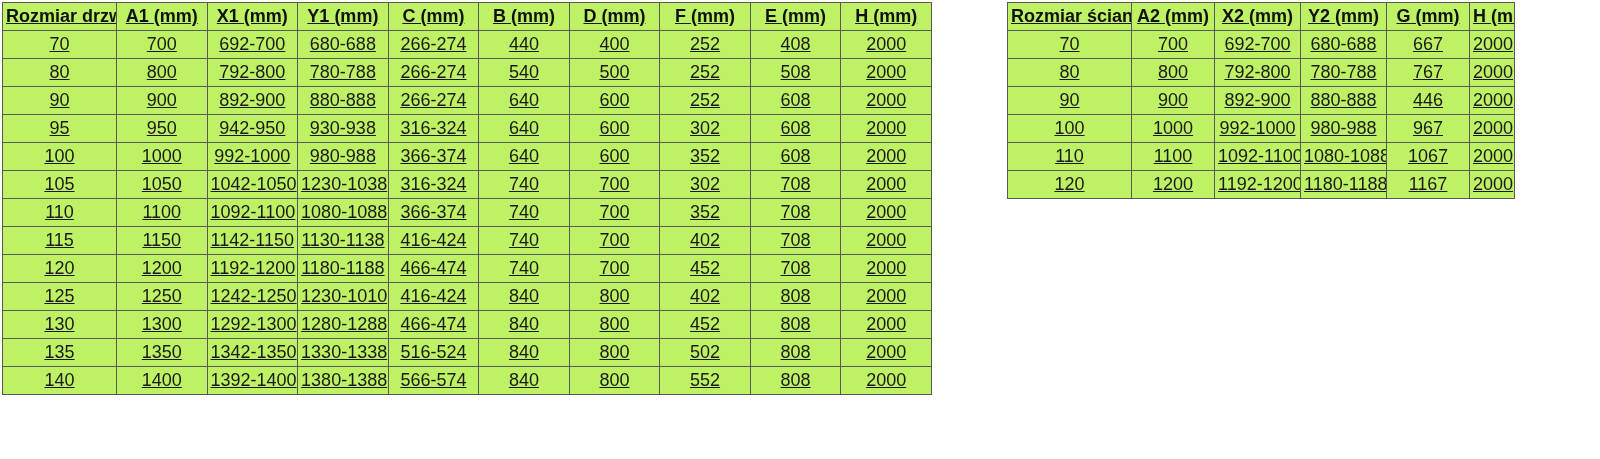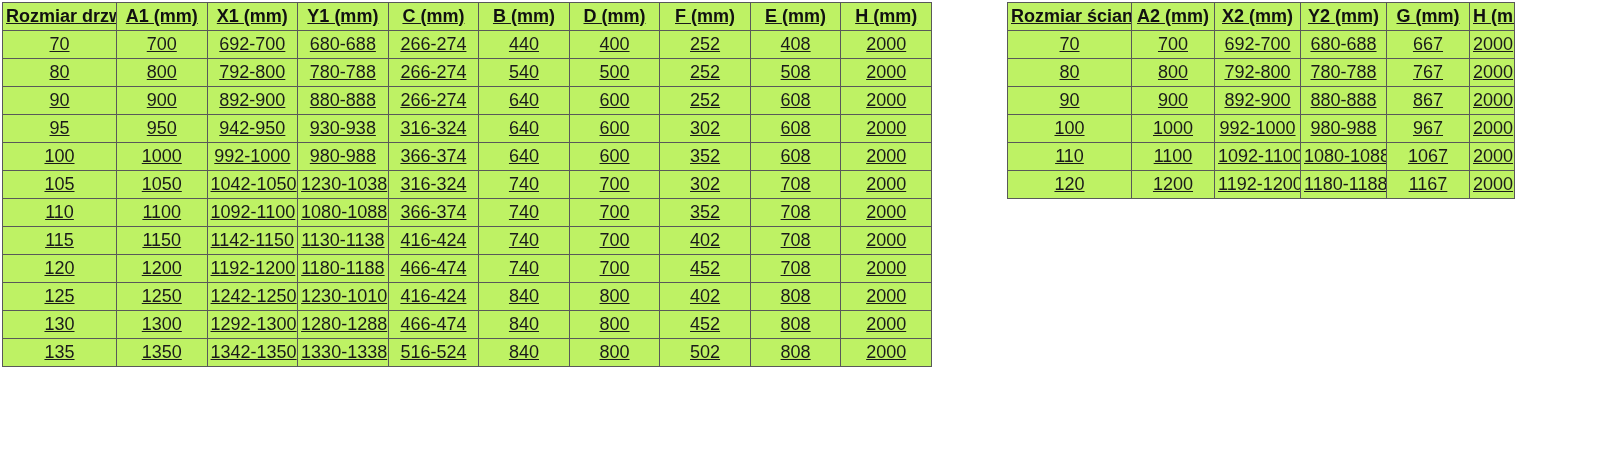--- a/index.html
+++ b/index.html
@@ -216,20 +216,32 @@
         </tr>
         <tr>
           <td>135</td>
           <td>1350</td>
           <td>1342-1350</td>
           <td>1330-1338</td>
           <td>516-524</td>
           <td>840</td>
           <td>800</td>
           <td>502</td>
+          <td>808</td>
+          <td>2000</td>
+        </tr>
+        <tr>
+          <td>140</td>
+          <td>1400</td>
+          <td>1392-1400</td>
+          <td>1380-1388</td>
+          <td>566-574</td>
+          <td>840</td>
+          <td>800</td>
+          <td>552</td>
           <td>808</td>
           <td>2000</td>
         </tr>
       </tbody>
   </table>
 
   <table class="dim-table" id="wall-table">
     <colgroup>
       <col style="width:124px">
       <col style="width:83px">
@@ -263,21 +275,21 @@
           <td>792-800</td>
           <td>780-788</td>
           <td>767</td>
           <td>2000</td>
         </tr>
         <tr>
           <td>90</td>
           <td>900</td>
           <td>892-900</td>
           <td>880-888</td>
-          <td>867</td>
+          <td>446</td>
           <td>2000</td>
         </tr>
         <tr>
           <td>100</td>
           <td>1000</td>
           <td>992-1000</td>
           <td>980-988</td>
           <td>967</td>
           <td>2000</td>
         </tr>

